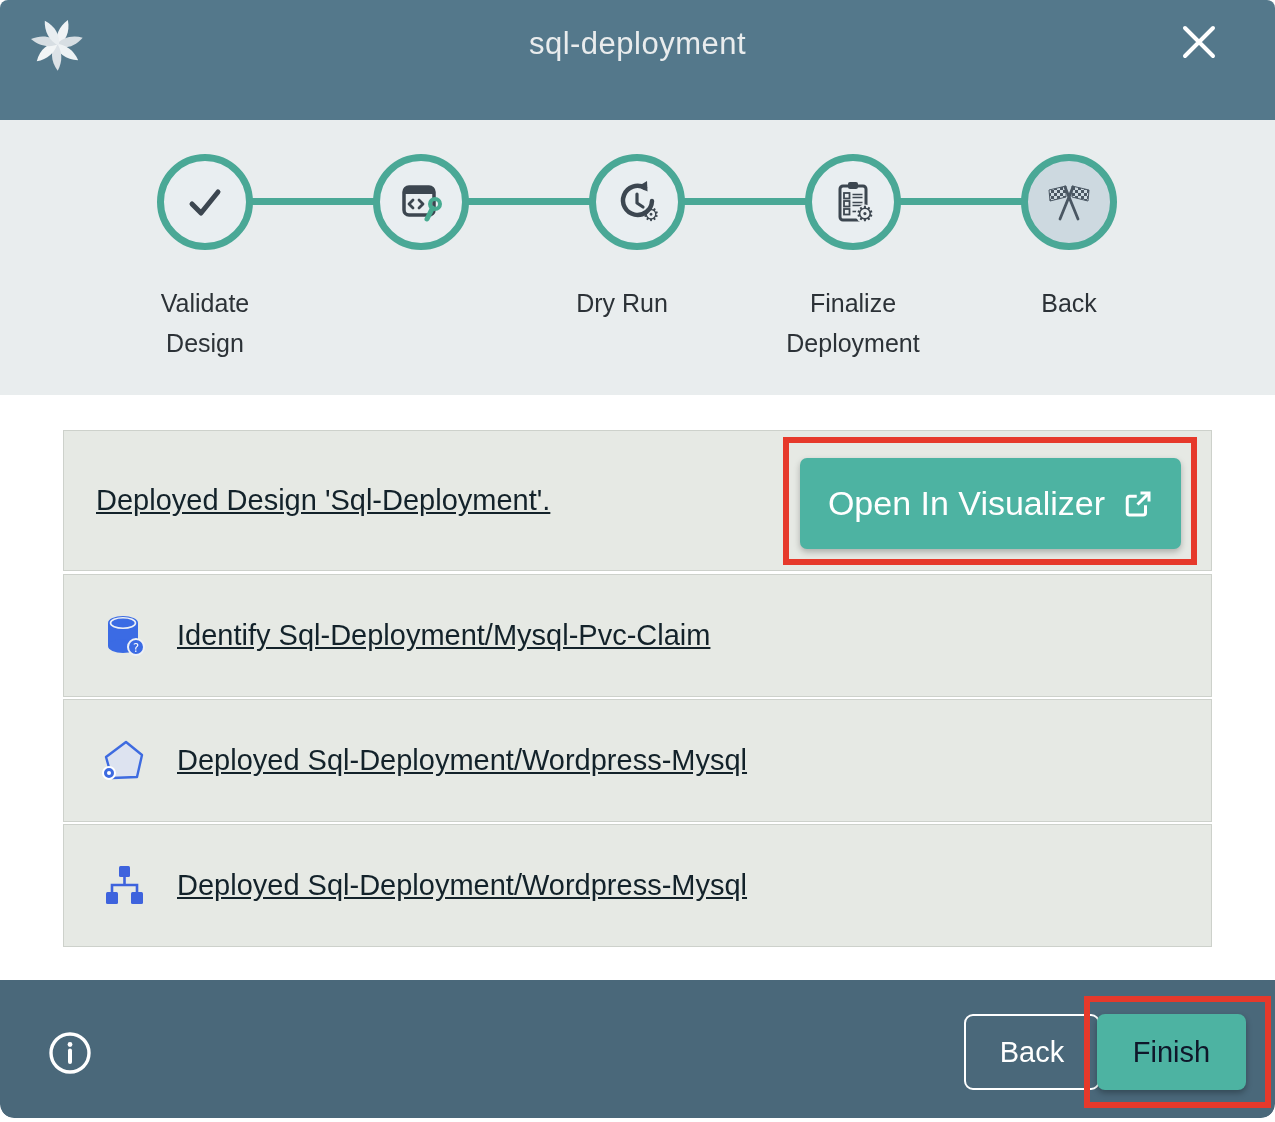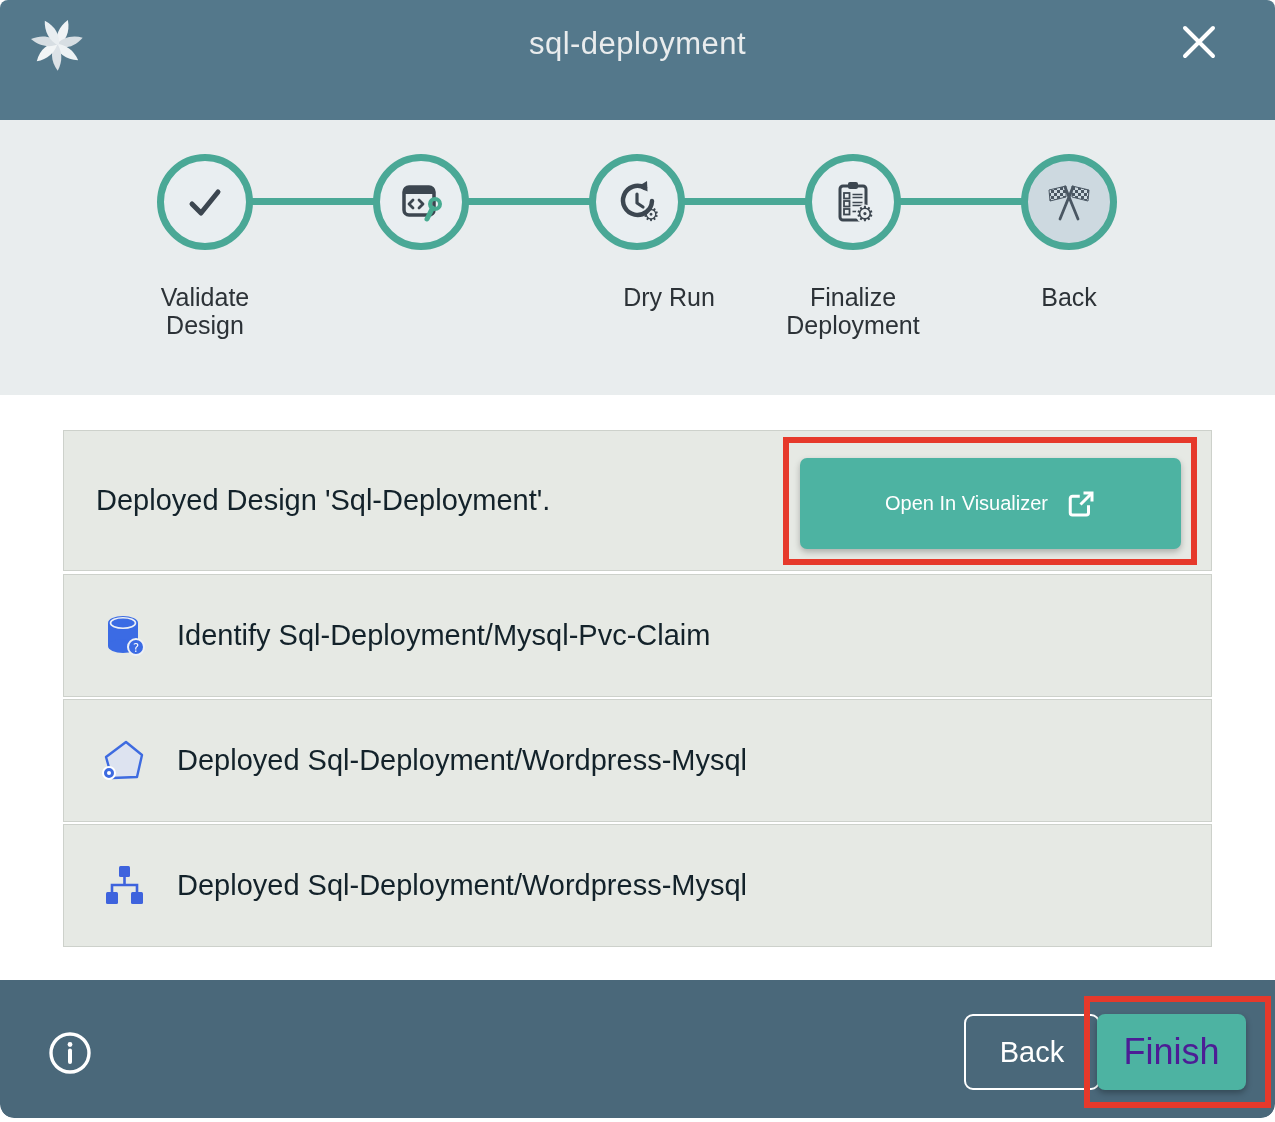--- a/index.html
+++ b/index.html
@@ -11,45 +11,45 @@
   .logo{position:absolute;left:28px;top:14px;width:58px;height:58px;}
   .title{position:absolute;left:0;top:26px;width:100%;text-align:center;font-size:31px;color:#e9eced;letter-spacing:.5px;}
   .close-btn{position:absolute;right:56px;top:22px;width:40px;height:40px;cursor:pointer;}
 
   
   .stepper{position:absolute;left:0;top:120px;width:100%;height:275px;background:#e9edee;}
   .connector{position:absolute;left:205px;top:78px;width:864px;height:7px;background:#4aa896;}
   .step-circle{position:absolute;top:34px;width:96px;height:96px;box-sizing:border-box;border:7px solid #4aa896;border-radius:50%;background:#e9eef1;display:flex;align-items:center;justify-content:center;}
   .step-circle.active{background:#cdd9e0;}
   .c0{left:157px}.c1{left:373px}.c2{left:589px}.c3{left:805px}.c4{left:1021px}
-  .step-label{position:absolute;top:163px;width:170px;text-align:center;font-size:25px;line-height:28px;color:#2c3237;}
-  .l0{left:120px}.l1{left:337px}.l2{left:584px}.l3{left:768px}.l4{left:984px}
+  .step-label{position:absolute;top:163px;width:170px;text-align:center;font-size:25px;line-height:40px;color:#2c3237;}
+  .l0{left:120px}.l1{left:337px}.l2{left:537px}.l3{left:768px}.l4{left:984px}
   .step-icon{width:48px;height:48px;}
 
   
   .content{position:absolute;left:0;top:395px;width:100%;height:585px;background:#ffffff;}
   .row{position:absolute;left:63px;width:1149px;box-sizing:border-box;background:#e6e9e4;border:1px solid #cdd1cb;display:flex;align-items:center;}
   .row-design{top:35px;height:141px;padding-left:32px;}
   .row-item{height:123px;padding-left:35px;}
   .r1{top:179px}.r2{top:304px}.r3{top:429px}
-  .row-text{font-size:29px;color:#13222a;}
+  .row-text{font-size:29px;color:#13222a;text-decoration:underline;}
   .item-icon{width:50px;height:50px;margin-right:28px;flex:0 0 auto;}
 
-  .viz-btn{position:absolute;left:800px;top:63px;width:381px;height:91px;background:#4db3a2;border:none;border-radius:7px;display:flex;align-items:center;justify-content:center;gap:18px;color:#ffffff;font-size:20px;font-family:"Liberation Sans",sans-serif;cursor:pointer;box-shadow:0 3px 6px rgba(0,0,0,.25);}
+  .viz-btn{position:absolute;left:800px;top:63px;width:381px;height:91px;background:#4db3a2;border:none;border-radius:7px;display:flex;align-items:center;justify-content:center;gap:18px;color:#ffffff;font-size:34px;font-family:"Liberation Sans",sans-serif;cursor:pointer;box-shadow:0 3px 6px rgba(0,0,0,.25);}
 
   
   .annot{position:absolute;box-sizing:border-box;border:6px solid #e6392b;pointer-events:none;z-index:5;}
   .annot-viz{left:783px;top:42px;width:414px;height:128px;}
   .annot-finish{left:1084px;top:996px;width:187px;height:112px;}
 
   
   .footer{position:absolute;left:0;top:980px;width:100%;height:138px;background:#4a687a;border-radius:0 0 14px 14px;}
   .info-btn{position:absolute;left:48px;top:1031px;width:44px;height:44px;cursor:pointer;}
   .back-btn{position:absolute;left:964px;top:1014px;width:136px;height:76px;box-sizing:border-box;background:transparent;border:2px solid #ffffff;border-radius:9px;color:#ffffff;font-size:29px;font-family:"Liberation Sans",sans-serif;cursor:pointer;}
-  .finish-btn{position:absolute;left:1097px;top:1014px;width:149px;height:76px;background:#4db3a2;border:none;border-radius:8px;color:#4c1d95;font-size:36px;font-family:"Liberation Sans",sans-serif;cursor:pointer;box-shadow:0 3px 6px rgba(0,0,0,.3);}
+  .finish-btn{position:absolute;left:1097px;top:1014px;width:149px;height:76px;background:#4db3a2;border:none;border-radius:8px;color:#0f172a;font-size:29px;font-family:"Liberation Sans",sans-serif;cursor:pointer;box-shadow:0 3px 6px rgba(0,0,0,.3);}
 </style>
 </head>
 <body>
 
 <div class="dialog">
 
   <div class="header">
     <span class="logo">
       <svg viewBox="0 0 48 48" width="58" height="58">
         <g transform="translate(24,25)">

